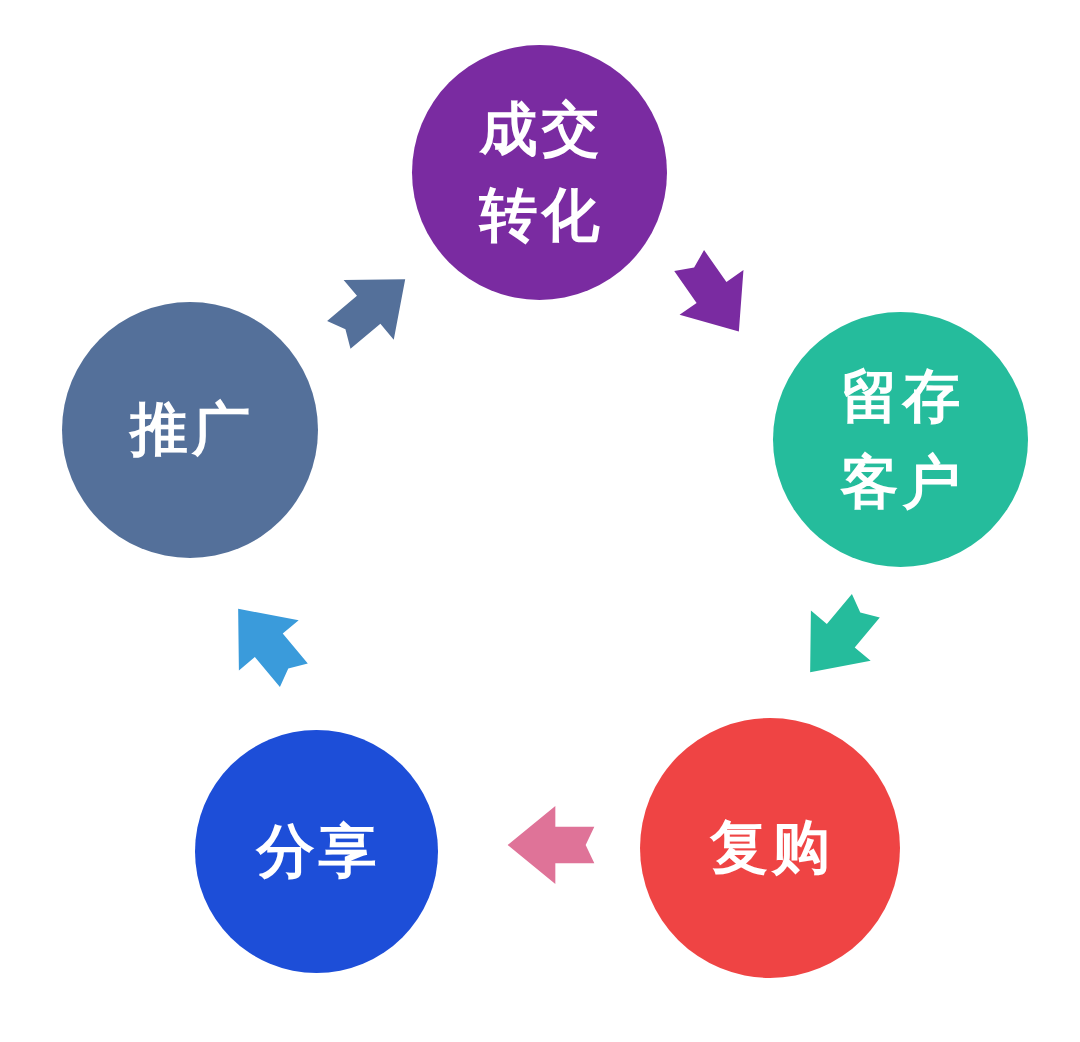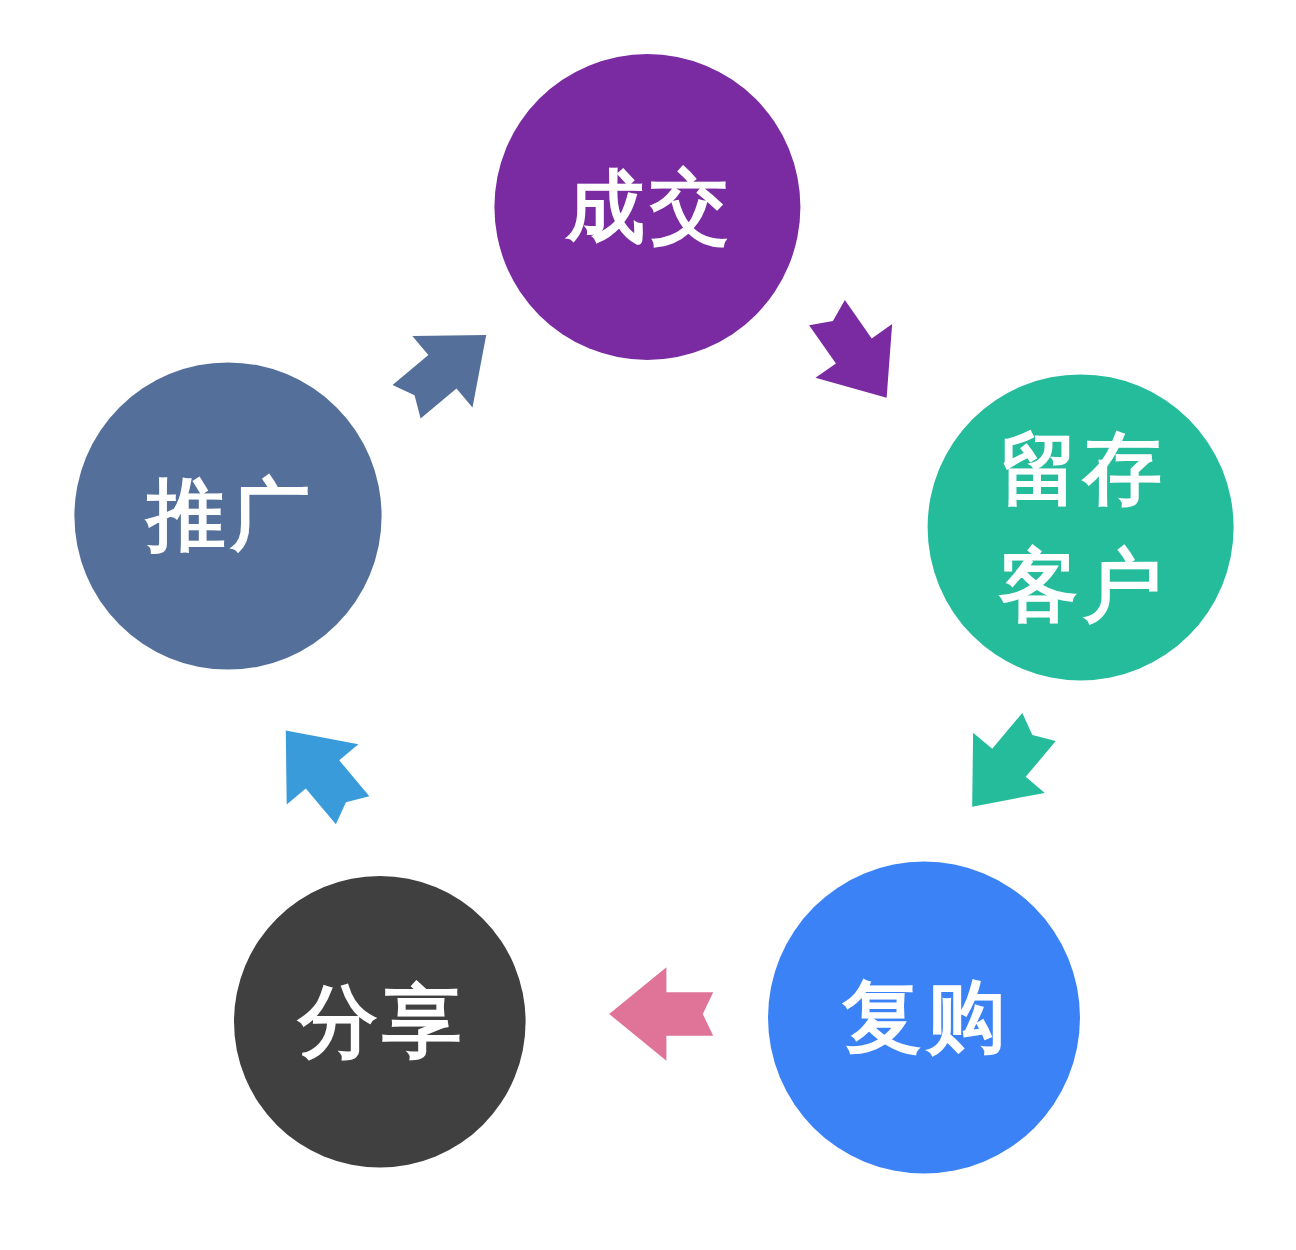--- a/index.html
+++ b/index.html
@@ -18,21 +18,21 @@
   .node {
     position: absolute;
     border-radius: 50%;
     display: flex;
     align-items: center;
     justify-content: center;
   }
   .node-label {
     color: #ffffff;
     font-weight: bold;
-    font-size: 66px;
+    font-size: 58px;
     line-height: 1.48;
     letter-spacing: 4px;
     text-align: center;
     text-indent: 4px; 
   }
   .node-label .line { display: block; }
 
   
   .n-conversion  { left: 412px; top:  45px; width: 255px; height: 255px; }
   .n-retention   { left: 773px; top: 312px; width: 255px; height: 255px; }
@@ -54,37 +54,38 @@
   .a-pro-conv { left: 372px; top: 307px; transform: translate(-50%,-50%) rotate(-40deg); }
 </style>
 </head>
 <body>
 
 <div class="canvas">
 
   <div class="node n-conversion" style="background-color: rgb(122, 43, 161);">
     <div class="node-label">
       <span class="line">成交</span>
+      <span class="line">转化</span>
     </div>
   </div>
 
   <div class="node n-retention" style="background-color: rgb(37, 188, 156);">
     <div class="node-label">
       <span class="line">留存</span>
       <span class="line">客户</span>
     </div>
   </div>
 
-  <div class="node n-repurchase" style="background-color: #3b82f6;">
+  <div class="node n-repurchase" style="background-color: #ef4444;">
     <div class="node-label">
       <span class="line">复购</span>
     </div>
   </div>
 
-  <div class="node n-fission" style="background-color: #404040;">
+  <div class="node n-fission" style="background-color: #1d4ed8;">
     <div class="node-label">
       <span class="line">分享</span>
     </div>
   </div>
 
   <div class="node n-promotion" style="background-color: rgb(84, 112, 154);">
     <div class="node-label">
       <span class="line">推广</span>
     </div>
   </div>

